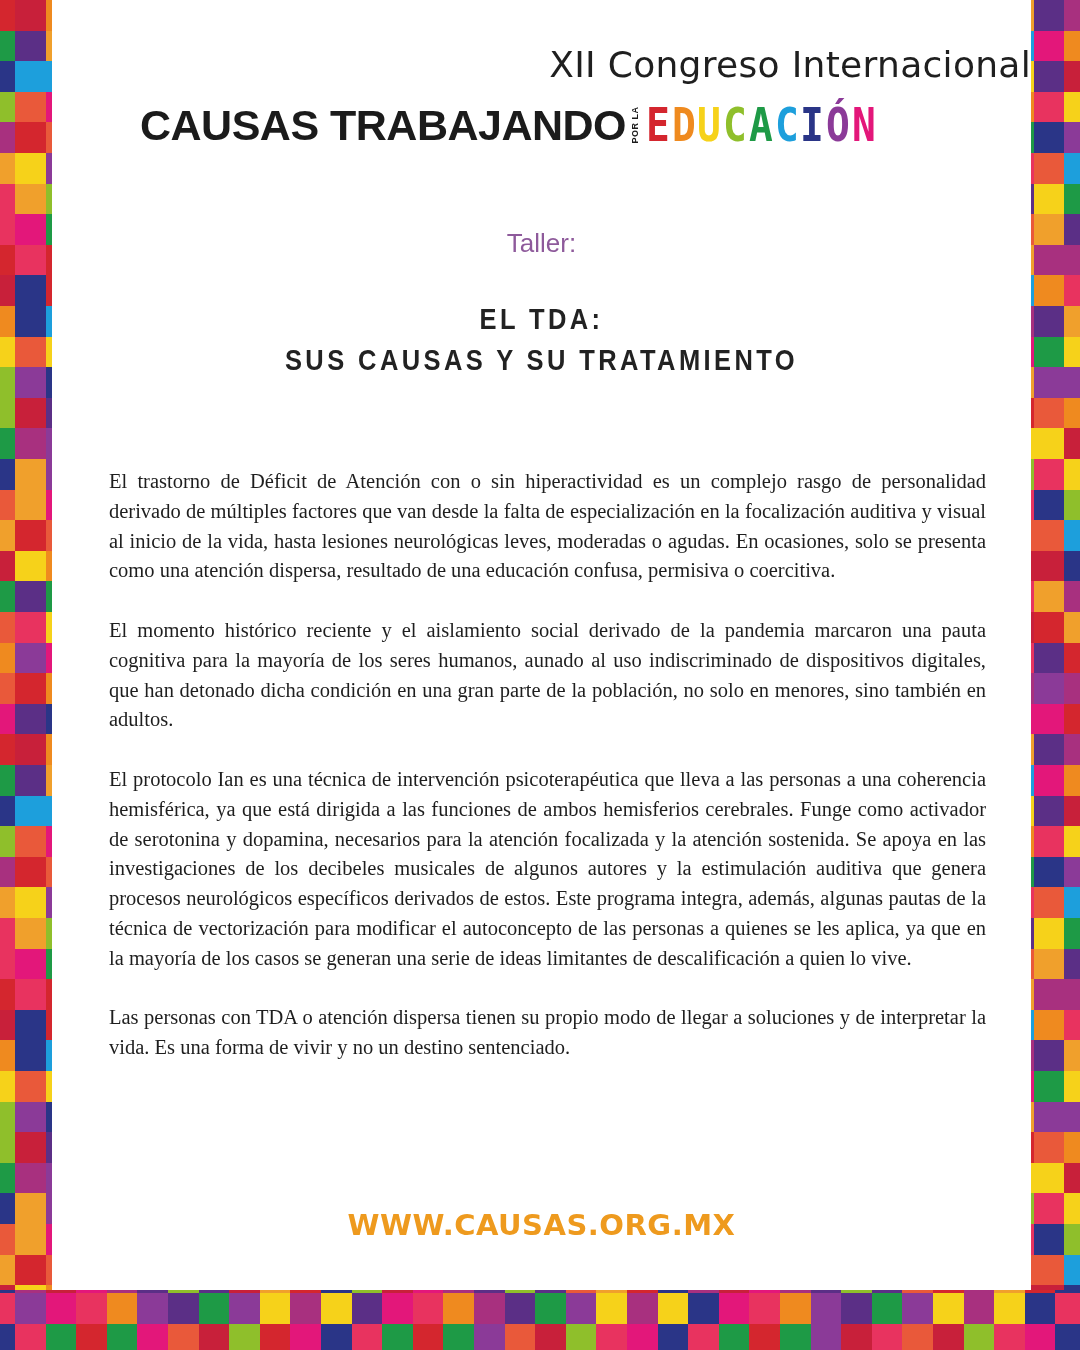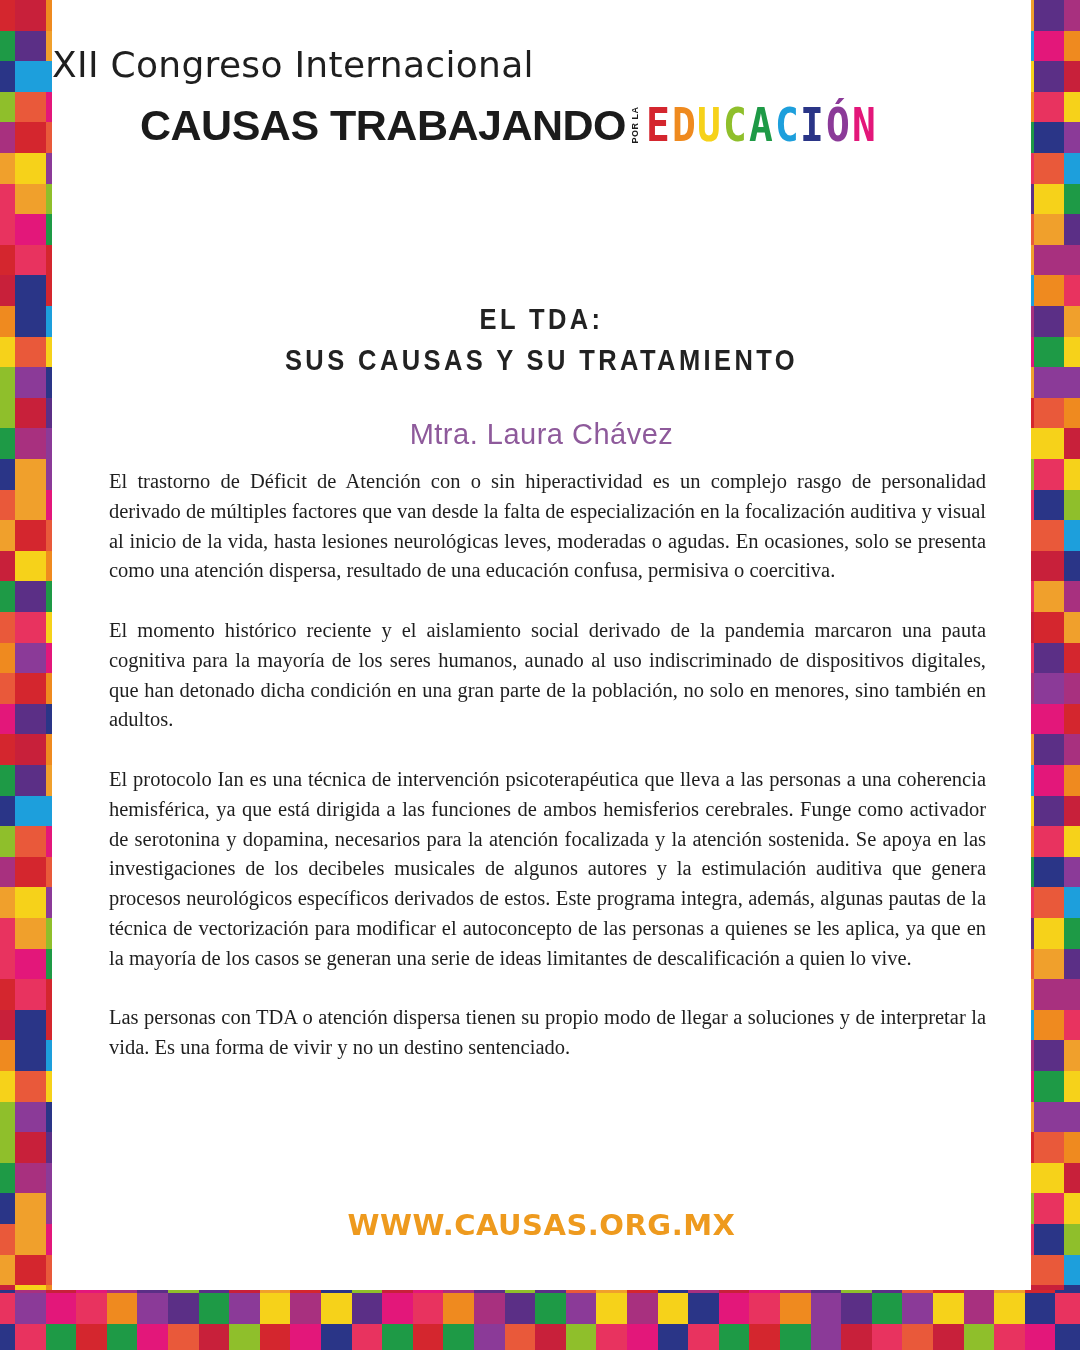--- a/index.html
+++ b/index.html
@@ -1,20 +1,20 @@
 <!DOCTYPE html>
 <html><head>
   <meta charset="utf-8">
   <style>
     html, body { margin: 0; padding: 0; }
     body { width: 1080px; height: 1350px; position: relative; overflow: hidden; background: #ffffff; font-family: "DejaVu Sans", sans-serif; }
     #mosaic { position: absolute; left: 0; top: 0; width: 1080px; height: 1350px; z-index: 0; }
     .tile { position: absolute; }
     .panel { position: absolute; left: 52px; top: 0; width: 979px; height: 1290px; background: #ffffff; z-index: 1; }
-    .congreso { position: absolute; top: 44px; left: 0; width: 100%; text-align: left; font-family: "DejaVu Sans", sans-serif; font-size: 36px; color: #1f1f1f; letter-spacing: 0.3px; }
+    .congreso { position: absolute; top: 44px; left: 0; width: 100%; text-align: right; font-family: "DejaVu Sans", sans-serif; font-size: 36px; color: #1f1f1f; letter-spacing: 0.3px; }
     .brand-row { position: absolute; top: 100px; left: 88px; width: 810px; height: 50px; display: flex; align-items: center; }
     .brand-main { font-family: "Liberation Sans", sans-serif; font-weight: bold; font-size: 43px; color: #1b1b1b; letter-spacing: -0.5px; white-space: nowrap; }
     .por-la { display: inline-block; width: 14px; height: 40px; position: relative; margin-left: 2px; margin-right: 2px; }
     .por-la span { position: absolute; left: 50%; top: 50%; transform: translate(-50%, -50%) rotate(-90deg); font-family: "Liberation Sans", sans-serif; font-size: 9px; font-weight: bold; color: #1b1b1b; white-space: nowrap; letter-spacing: 0.5px; }
     .edu { display: flex; font-family: "DejaVu Sans Mono", monospace; font-size: 46px; font-weight: bold; letter-spacing: 0px; line-height: 1; }
     .edu span { display: inline-block; transform: scaleX(0.86); margin-right: -2px; }
     .dates { position: absolute; top: 165px; left: 0; width: 100%; text-align: center; font-family: "DejaVu Sans Mono", monospace; font-size: 26px; color: #3b3b3b; letter-spacing: 1px; }
     .taller { position: absolute; top: 228px; left: 0; width: 100%; text-align: center; font-family: "Liberation Sans", sans-serif; font-size: 26px; color: #8e5a9b; }
     .title { position: absolute; top: 298px; left: 0; width: 100%; text-align: center; font-family: "Liberation Sans", sans-serif; font-weight: bold; font-size: 30px; color: #222222; letter-spacing: 4px; line-height: 41px; transform: scaleX(0.85); transform-origin: center; }
     .speaker { position: absolute; top: 418px; left: 0; width: 100%; text-align: center; font-family: "Liberation Sans", sans-serif; font-size: 29px; color: #8e5a9b; letter-spacing: 0.5px; }
@@ -421,27 +421,27 @@
         <span style="color: rgb(143, 191, 43);">C</span>
         <span style="color: rgb(30, 154, 70);">A</span>
         <span style="color: rgb(29, 159, 220);">C</span>
         <span style="color: rgb(42, 53, 135);">I</span>
         <span style="color: rgb(139, 58, 152);">Ó</span>
         <span style="color: rgb(227, 23, 122);">N</span>
       </span>
   </div>
 
 
+  <div class="taller">Taller:</div>
 
   <div class="title">
     <div>EL TDA:</div>
     <div>SUS CAUSAS Y SU TRATAMIENTO</div>
   </div>
 
-  <div class="speaker">Mtra. Laura Chávez</div>
 
   <div class="body">
     <p>El trastorno de Déficit de Atención con o sin hiperactividad es un complejo rasgo de personalidad derivado de múltiples factores que van desde la falta de especialización en la focalización auditiva y visual al inicio de la vida, hasta lesiones neurológicas leves, moderadas o agudas. En ocasiones, solo se presenta como una atención dispersa, resultado de una educación confusa, permisiva o coercitiva.</p>
     <p>El momento histórico reciente y el aislamiento social derivado de la pandemia marcaron una pauta cognitiva para la mayoría de los seres humanos, aunado al uso indiscriminado de dispositivos digitales, que han detonado dicha condición en una gran parte de la población, no solo en menores, sino también en adultos.</p>
     <p>El protocolo Ian es una técnica de intervención psicoterapéutica que lleva a las personas a una coherencia hemisférica, ya que está dirigida a las funciones de ambos hemisferios cerebrales. Funge como activador de serotonina y dopamina, necesarios para la atención focalizada y la atención sostenida. Se apoya en las investigaciones de los decibeles musicales de algunos autores y la estimulación auditiva que genera procesos neurológicos específicos derivados de estos. Este programa integra, además, algunas pautas de la técnica de vectorización para modificar el autoconcepto de las personas a quienes se les aplica, ya que en la mayoría de los casos se generan una serie de ideas limitantes de descalificación a quien lo vive.</p>
     <p>Las personas con TDA o atención dispersa tienen su propio modo de llegar a soluciones y de interpretar la vida. Es una forma de vivir y no un destino sentenciado.</p>
   </div>
 
   <a class="url">WWW.CAUSAS.ORG.MX</a>
 </div>

